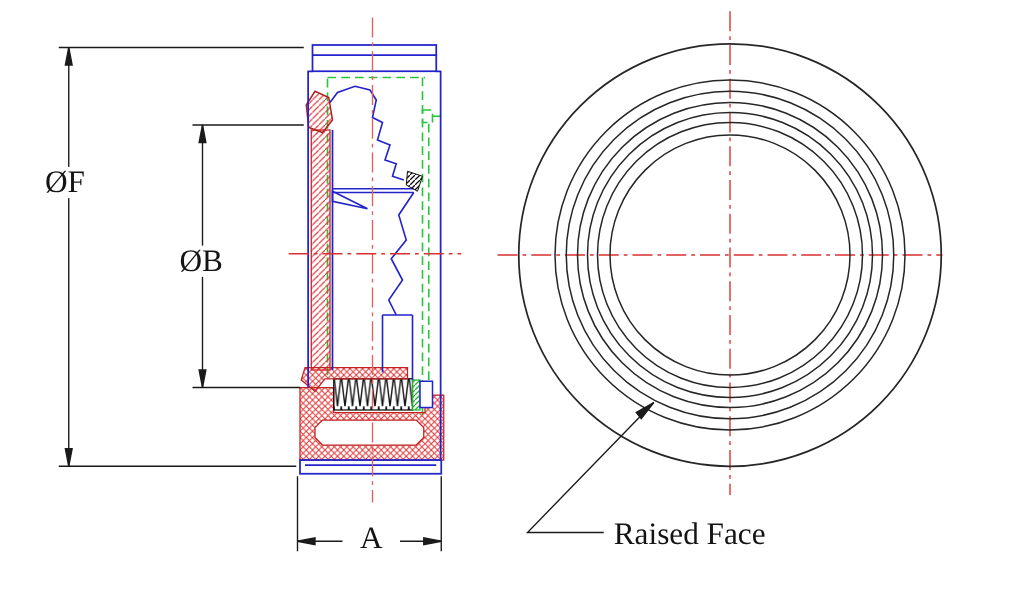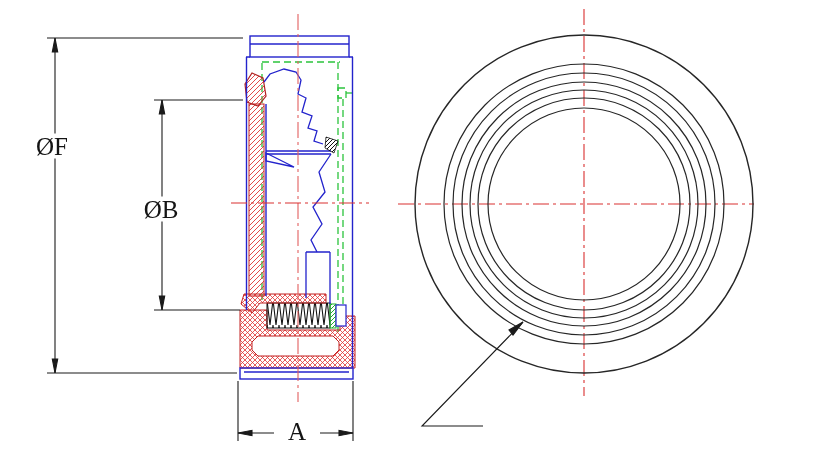--- a/index.html
+++ b/index.html
@@ -149,14 +149,15 @@
     <polygon points="523,322 513,335 509,330"></polygon>
   </g>
 </svg>
 
 <span class="dim-label" style="left:52px;top:146px;">ØF</span>
 
 <span class="dim-label" style="left:161px;top:193px;margin-top:16px;">ØB</span>
 
 <span class="dim-label" style="left:297px;top:431px;">A</span>
 
+<span class="leader-label" style="left:491px;top:415px;">Raised Face</span>
 
 </div>
 
 </body></html>

